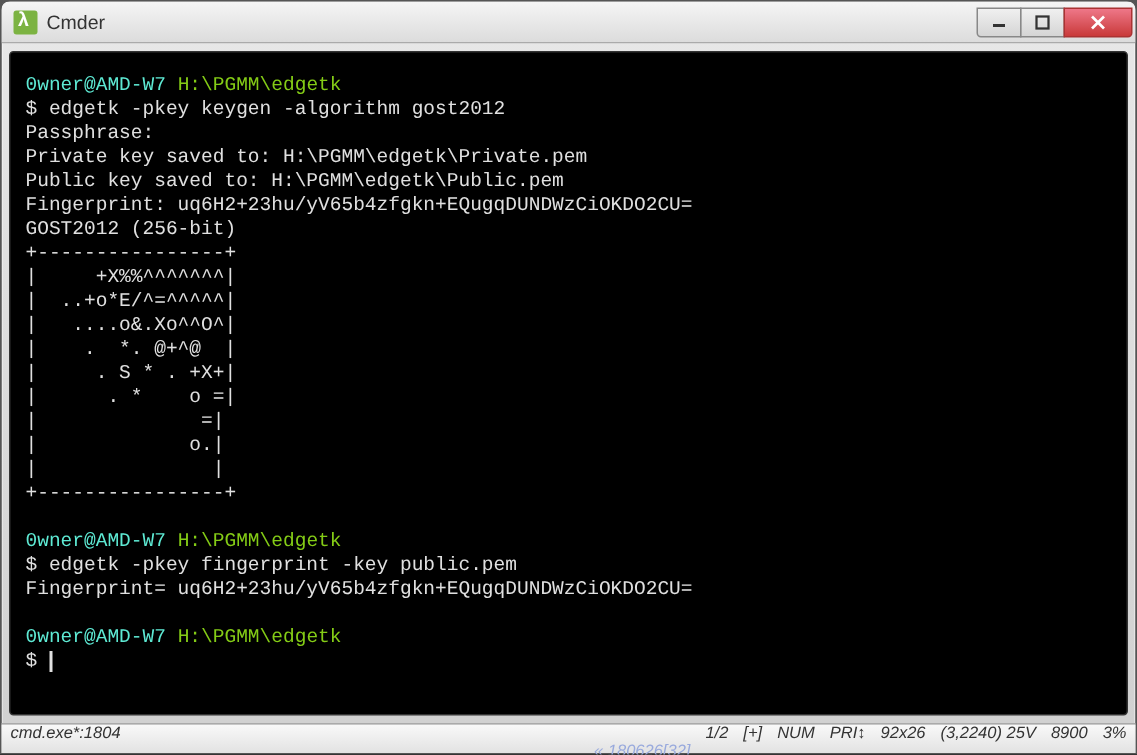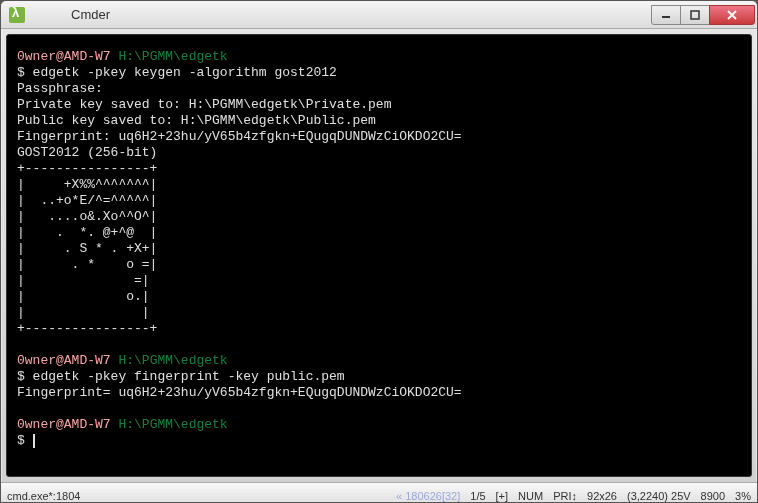--- a/index.html
+++ b/index.html
@@ -43,21 +43,20 @@
   top: -2px;
   left: 3px;
   color: #fff;
   font-size: 13px;
   font-weight: bold;
 }
 .titlebar .title {
   flex: 1;
   font-size: 13px;
   color: #333;
-  margin-left: 40px;
 }
 .winbtns {
   display: flex;
   gap: 0;
 }
 .winbtn {
   width: 30px;
   height: 20px;
   border: 1px solid #888;
   background: linear-gradient(#f0f0f0, #d5d5d5);
@@ -89,38 +88,39 @@
 .terminal {
   flex: 1;
   padding: 14px 10px 4px 10px;
   font-family: Consolas, "Courier New", monospace;
   font-size: 13px;
   line-height: 16px;
   color: #e0e0e0;
   white-space: pre;
   overflow: hidden;
 }
-.green { color: #fca5a5; }
-.yellow { color: #15803d; text-align: center; }
+.green { color: #5eead4; }
+.yellow { color: #84cc16; text-align: center; }
 .cursor {
   display: inline-block;
   width: 2px;
   height: 14px;
   background: #e0e0e0;
   vertical-align: middle;
 }
 .statusbar {
   height: 20px;
   background: linear-gradient(#f9f9f9, #e2e2e2);
   border-top: 1px solid #aaa;
   display: flex;
-  align-items: flex-end;
+  align-items: flex-start;
   font-size: 11px;
   color: #333;
   padding: 0 6px;
+  font-style: italic;
 }
 .statusbar .left { flex: 0 0 auto; }
 .statusbar .spacer { flex: 1; }
 .statusbar .seg { margin-left: 10px; }
 .glow { color: #9ad; margin-top: 12px; }
 </style>
 </head>
 <body>
 
 <div class="window">
@@ -173,21 +173,21 @@
 Fingerprint= uq6H2+23hu/yV65b4zfgkn+EQugqDUNDWzCiOKDO2CU=
 
 <span><span class="green">0wner@AMD-W7</span> <span class="yellow">H:\PGMM\edgetk</span></span>
 $ <span class="cursor"></span></div>
   </div>
 
   <div class="statusbar">
     <span class="left">cmd.exe*:1804</span>
     <span class="spacer"></span>
     <span class="seg glow">« 180626[32]</span>
-    <span class="seg">1/5</span>
+    <span class="seg">1/2</span>
     <span class="seg">[+]</span>
     <span class="seg">NUM</span>
     <span class="seg">PRI↕</span>
     <span class="seg">92x26</span>
     <span class="seg">(3,2240) 25V</span>
     <span class="seg">8900</span>
     <span class="seg">3%</span>
   </div>
 
 </div>

